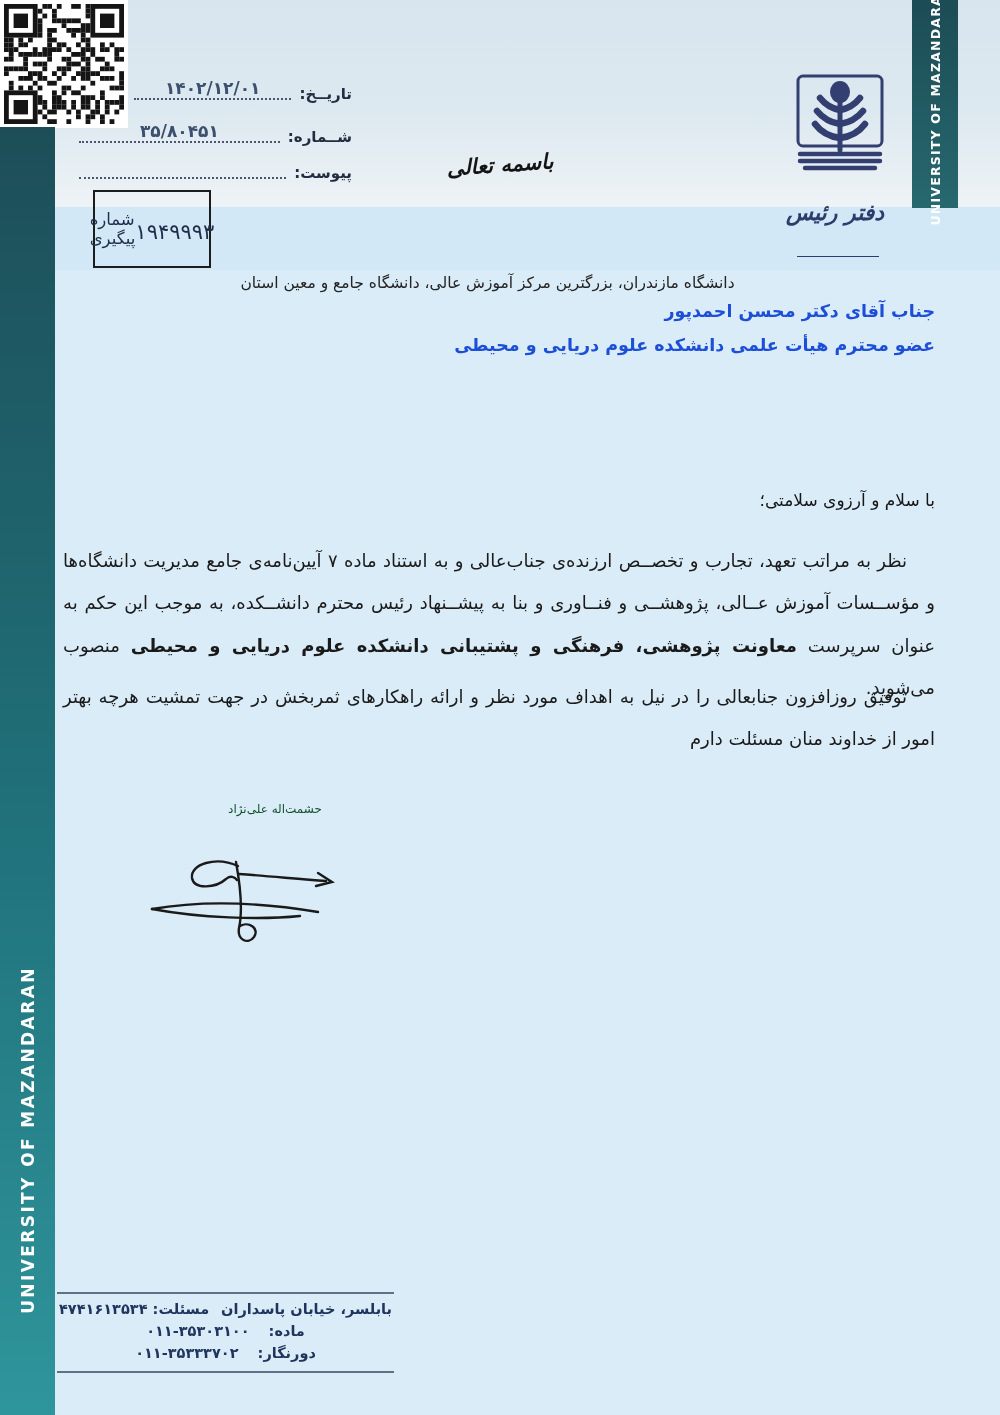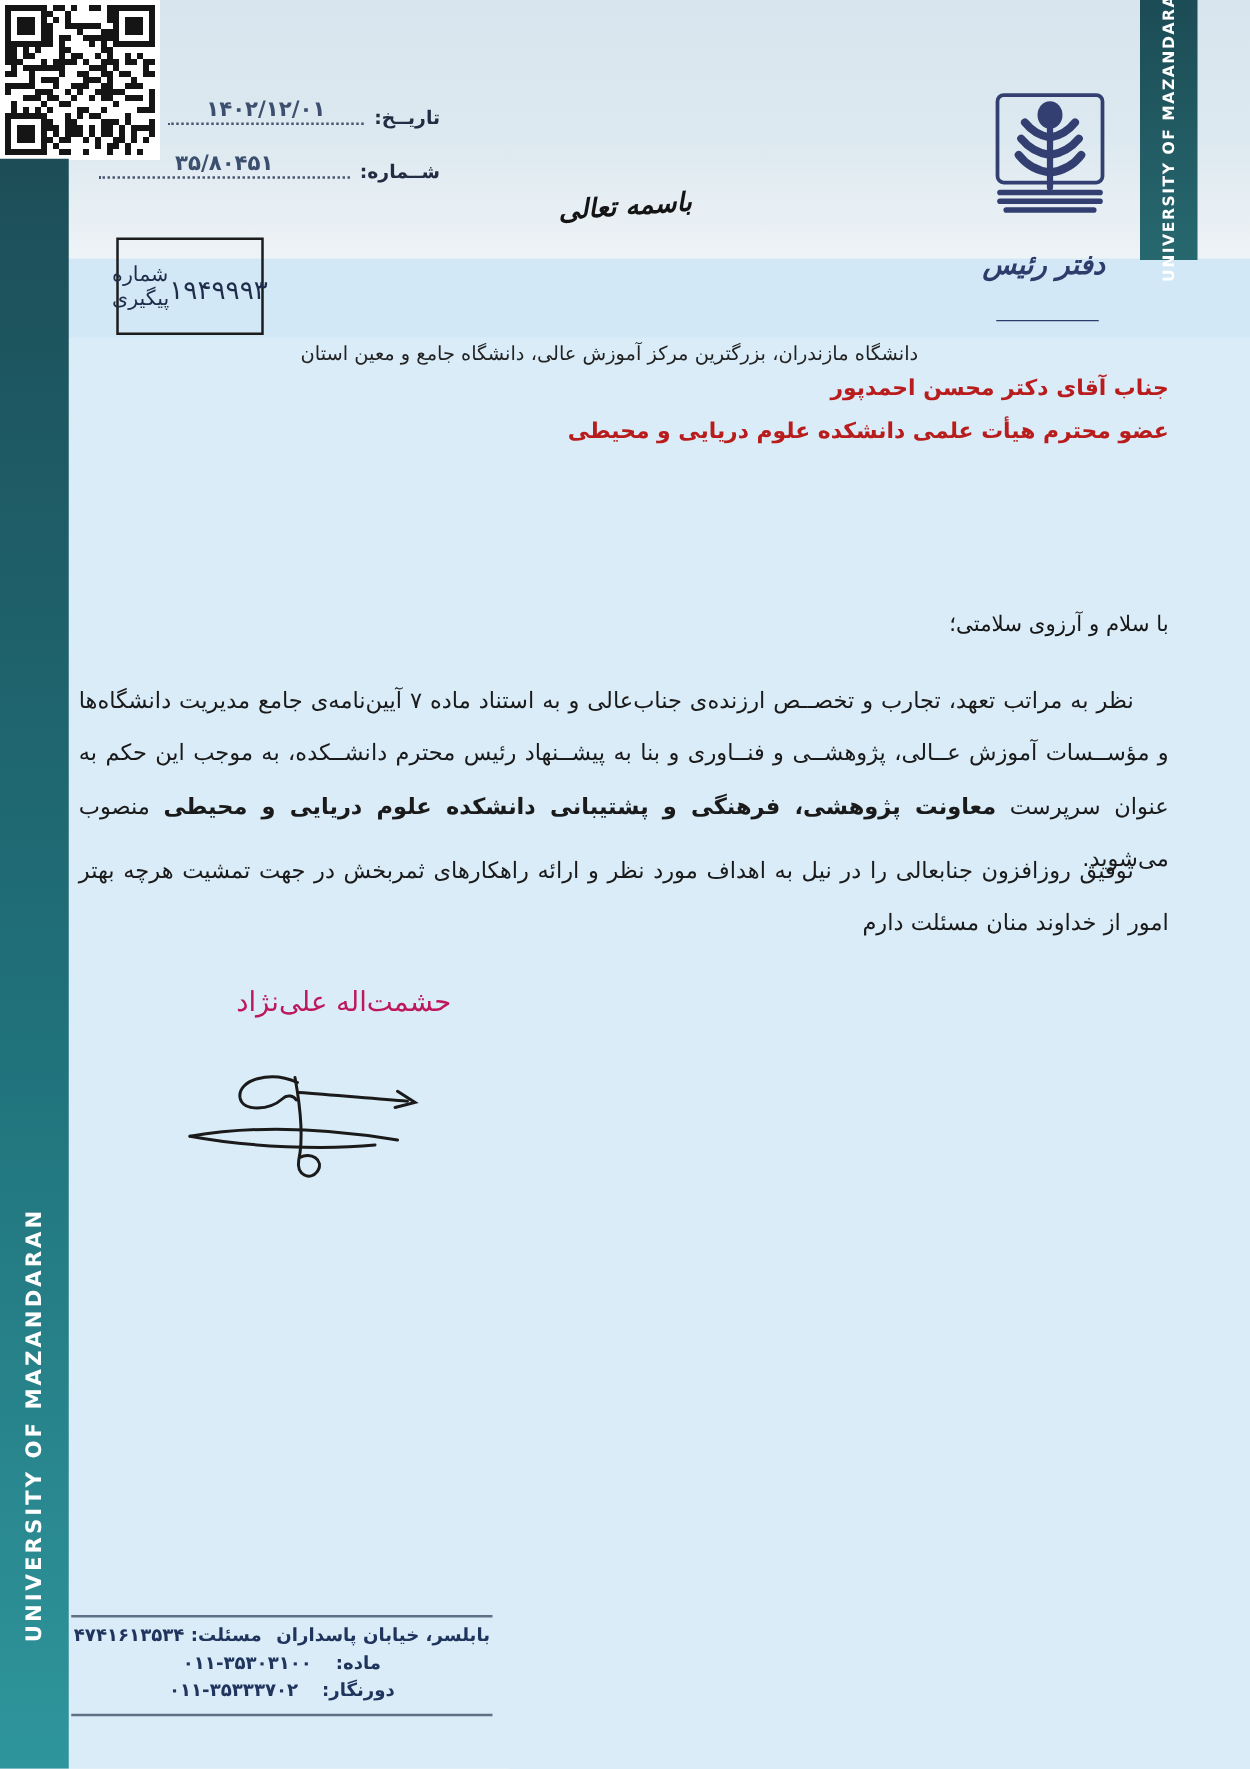--- a/index.html
+++ b/index.html
@@ -38,29 +38,29 @@
   
   .logo-svg{position:absolute;left:792px;top:74px;width:96px;height:100px;}
   .logo-name{position:absolute;left:768px;top:172px;width:134px;text-align:center;direction:rtl;
     font-size:19px;font-weight:bold;font-style:italic;color:#2e3c6c;}
   .office-name{position:absolute;left:780px;top:200px;width:110px;text-align:center;direction:rtl;
     font-size:22px;font-weight:bold;font-style:italic;color:#2e3c6c;}
   .office-underline{position:absolute;left:797px;top:256px;width:82px;border-top:1.5px solid #2e3c6c;}
   
   .rtl{direction:rtl;}
   .recipient{position:absolute;right:65px;top:294px;width:640px;text-align:right;
-    font-size:17.5px;font-weight:bold;color:#b91c1c;line-height:1.95;}
+    font-size:17.5px;font-weight:bold;color:#1d4ed8;line-height:1.95;}
   .salutation{position:absolute;right:65px;top:490px;width:640px;text-align:right;
     font-size:17px;color:#161616;}
   .para{position:absolute;right:65px;left:63px;text-align:justify;text-align-last:right;
     font-size:18px;color:#1a1a1a;line-height:2.35;text-indent:28px;}
   .p1{top:540px;}
   .p2{top:676px;}
-  .signer{position:absolute;left:150px;top:778px;width:250px;text-align:center;
-    font-size:22px;color:#be185d;line-height:2.3;}
+  .signer{position:absolute;left:150px;top:796px;width:250px;text-align:center;
+    font-size:12px;color:#14532d;line-height:2.3;}
   .signature{position:absolute;left:140px;top:852px;width:220px;height:105px;}
   .signature svg{width:220px;height:105px;}
   
   .footer{position:absolute;left:57px;top:1292px;width:333px;
     border-top:2px solid #5d7285;border-bottom:2px solid #5d7285;
     padding:5px 2px 7px 2px;color:#20355d;font-weight:bold;font-size:14.5px;line-height:1.5;}
   .f-line1{display:flex;direction:rtl;justify-content:space-between;white-space:nowrap;}
   .f-line{text-align:center;direction:rtl;white-space:nowrap;}
   .num{direction:ltr;unicode-bidi:embed;display:inline-block;letter-spacing:1px;}
   .gap{display:inline-block;width:14px;}
@@ -316,20 +316,26 @@
     <span class="hdots">
       <span class="hval">۱۴۰۲/۱۲/۰۱</span>
     </span>
   </div>
   <div class="hfield" style="left:75px;top:113px;width:277px;">
     <span class="hlabel">شــماره:</span>
     <span class="hdots">
       <span class="hval">۳۵/۸۰۴۵۱</span>
     </span>
   </div>
+  <div class="hfield" style="left:75px;top:149px;width:277px;">
+    <span class="hlabel">پیوست:</span>
+    <span class="hdots">
+      <span class="hval"></span>
+    </span>
+  </div>
 
   <div class="tracking">
     <span class="t1">شماره پیگیری</span>
     <span class="t2">۱۹۴۹۹۹۳</span>
   </div>
 
   <div class="basmala">باسمه تعالی</div>
   <div class="slogan">دانشگاه مازندران، بزرگترین مرکز آموزش عالی، دانشگاه جامع و معین استان</div>
 
   <svg class="logo-svg" viewBox="0 0 96 100" xmlns="http://www.w3.org/2000/svg">

